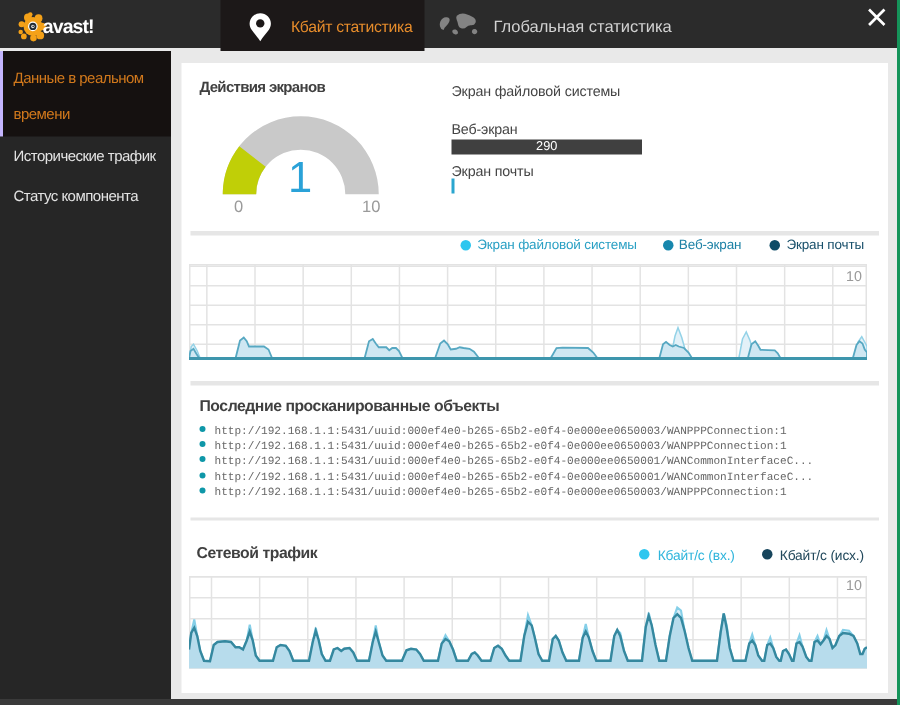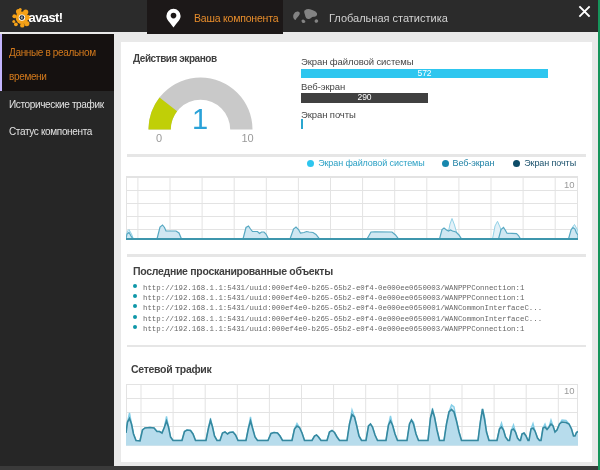--- a/index.html
+++ b/index.html
@@ -54,21 +54,21 @@
 
       <g fill="#838383">
         <path d="M293.5,14.5 q1.5-3.5 4.5-3 q2.5,0.5 1.5,3 q-0.8,1.8-2,2.8 q-1.3,1-1.8,2.7 q-2-0.5-2.4-2.5 q-0.3-1.8 0.2-3 Z"></path>
         <path d="M301.5,20.5 q0.8-1.2 2.3-0.8 q1.2,0.5 1.5,1.6 q0.3,1.2-0.8,1.5 q-1.5,0.4-2.3-0.4 q-0.8-0.8-0.7-1.9 Z"></path>
         <path d="M304.5,10.5 q2.5-2 5.5-1.3 q3,0.7 5.5,2.3 q2.3,1.5 1.5,3.6 q-0.8,1.9-3,1.7 q-1.8-0.1-3,1.2 q-1.2,1.3-3,1 q-2.2-0.4-2.6-2.6 q-0.3-1.7-0.9-3 q-0.7-1.8 0-2.9 Z"></path>
         <path d="M315.5,19.5 q1.6-0.5 2.5,0.8 q0.7,1.1-0.4,2 q-1.2,1-2.4,0.1 q-1-0.8-0.5-1.9 q0.3-0.7 0.8-1 Z"></path>
       </g>
 
       <path d="M580,7 L589,16 M589,7 L580,16" stroke="#fff" stroke-width="1.8" stroke-linecap="square"></path>
     </svg>
-    <div id="tabtext1">Ваша компонента</div>
+    <div id="tabtext1">Кбайт статистика</div>
     <div id="tabtext2">Глобальная статистика</div>
   </div>
   <div id="sidebar">
     <div id="selitem">
         <div>Данные в реальном<br>времени</div>
       </div>
     <div class="sideitem" style="top:64.5px">Исторические трафик</div>
     <div class="sideitem" style="top:92px">Статус компонента</div>
   </div>
   <div id="panel"></div>
@@ -77,21 +77,20 @@
 
   <svg width="108" height="55" style="position:absolute;left:147px;top:76px">
     <path d="M1.5,53.5 A52,52 0 0 1 105.5,53.5 L83.2,53.5 A29.7,29.7 0 0 0 23.8,53.5 Z" fill="#c9c9c9"></path>
     <path d="M1.5,53.5 L1.52,52 A52,52 0 0 1 12.52,21.49 L30.1,35.21 A29.7,29.7 0 0 0 23.8,53.5 Z" fill="#c0cf07"></path>
   </svg>
   <div style="position:absolute;left:186px;top:103px;width:28px;text-align:center;font-size:29px;color:#2aa2d8">1</div>
   <div class="num10" style="left:153px;top:132px;width:12px;text-align:center;font-size:11px">0</div>
   <div class="num10" style="left:240px;top:132px;width:15px;text-align:center;font-size:11px">10</div>
 
   <div class="blabel" style="top:56px">Экран файловой системы</div>
-  <div class="bar" style="top:68.5px;width:247px;background:#2ec6ef">572</div>
   <div class="blabel" style="top:80.5px">Веб-экран</div>
   <div class="bar" style="top:93px;width:127px;background:#404040">290</div>
   <div class="blabel" style="top:108.5px">Экран почты</div>
   <div class="bar" style="top:119px;width:2px;background:#2aa6cf"></div>
 
   <div class="divider" style="top:154px"></div>
 
   <div class="legend" style="right:22px;top:158px">
     <span class="ldot" style="background:#2ec6ef"></span>
       <span class="ltxt" style="margin-left:4px;color:#2aa0c4">Экран файловой системы</span>
@@ -159,20 +158,26 @@
       </div>
       <div class="urow">
         <span class="udot"></span>
         <span class="utxt">http://192.168.1.1:5431/uuid:000ef4e0-b265-65b2-e0f4-0e000ee0650003/WANPPPConnection:1</span>
       </div>
     </div>
 
   <div class="divider" style="top:344.5px"></div>
   <div class="title" style="left:131px;top:363px">Сетевой трафик</div>
 
+  <div class="legend" style="right:22px;top:364.5px">
+    <span class="ldot" style="background:#2ec6ef"></span>
+      <span class="ltxt" style="margin-left:5px;font-size:9.2px;color:#30b5dc">Кбайт/с (вх.)</span>
+    <span class="ldot" style="margin-left:18px;background:#17455c"></span>
+      <span class="ltxt" style="margin-left:5px;font-size:9.2px;color:#22495c">Кбайт/с (исх.)</span>
+  </div>
 
   <svg width="452" height="62" style="position:absolute;left:126px;top:384px">
     <rect x="0.5" y="0.5" width="451" height="61" fill="none" stroke="#e3e3e3"></rect>
     <line x1="15" y1="0" x2="15" y2="61.5" stroke="#e3e3e3" stroke-width="1"></line>
       <line x1="47.1" y1="0" x2="47.1" y2="61.5" stroke="#e3e3e3" stroke-width="1"></line>
       <line x1="79.2" y1="0" x2="79.2" y2="61.5" stroke="#e3e3e3" stroke-width="1"></line>
       <line x1="111.3" y1="0" x2="111.3" y2="61.5" stroke="#e3e3e3" stroke-width="1"></line>
       <line x1="143.4" y1="0" x2="143.4" y2="61.5" stroke="#e3e3e3" stroke-width="1"></line>
       <line x1="175.5" y1="0" x2="175.5" y2="61.5" stroke="#e3e3e3" stroke-width="1"></line>
       <line x1="207.6" y1="0" x2="207.6" y2="61.5" stroke="#e3e3e3" stroke-width="1"></line>

